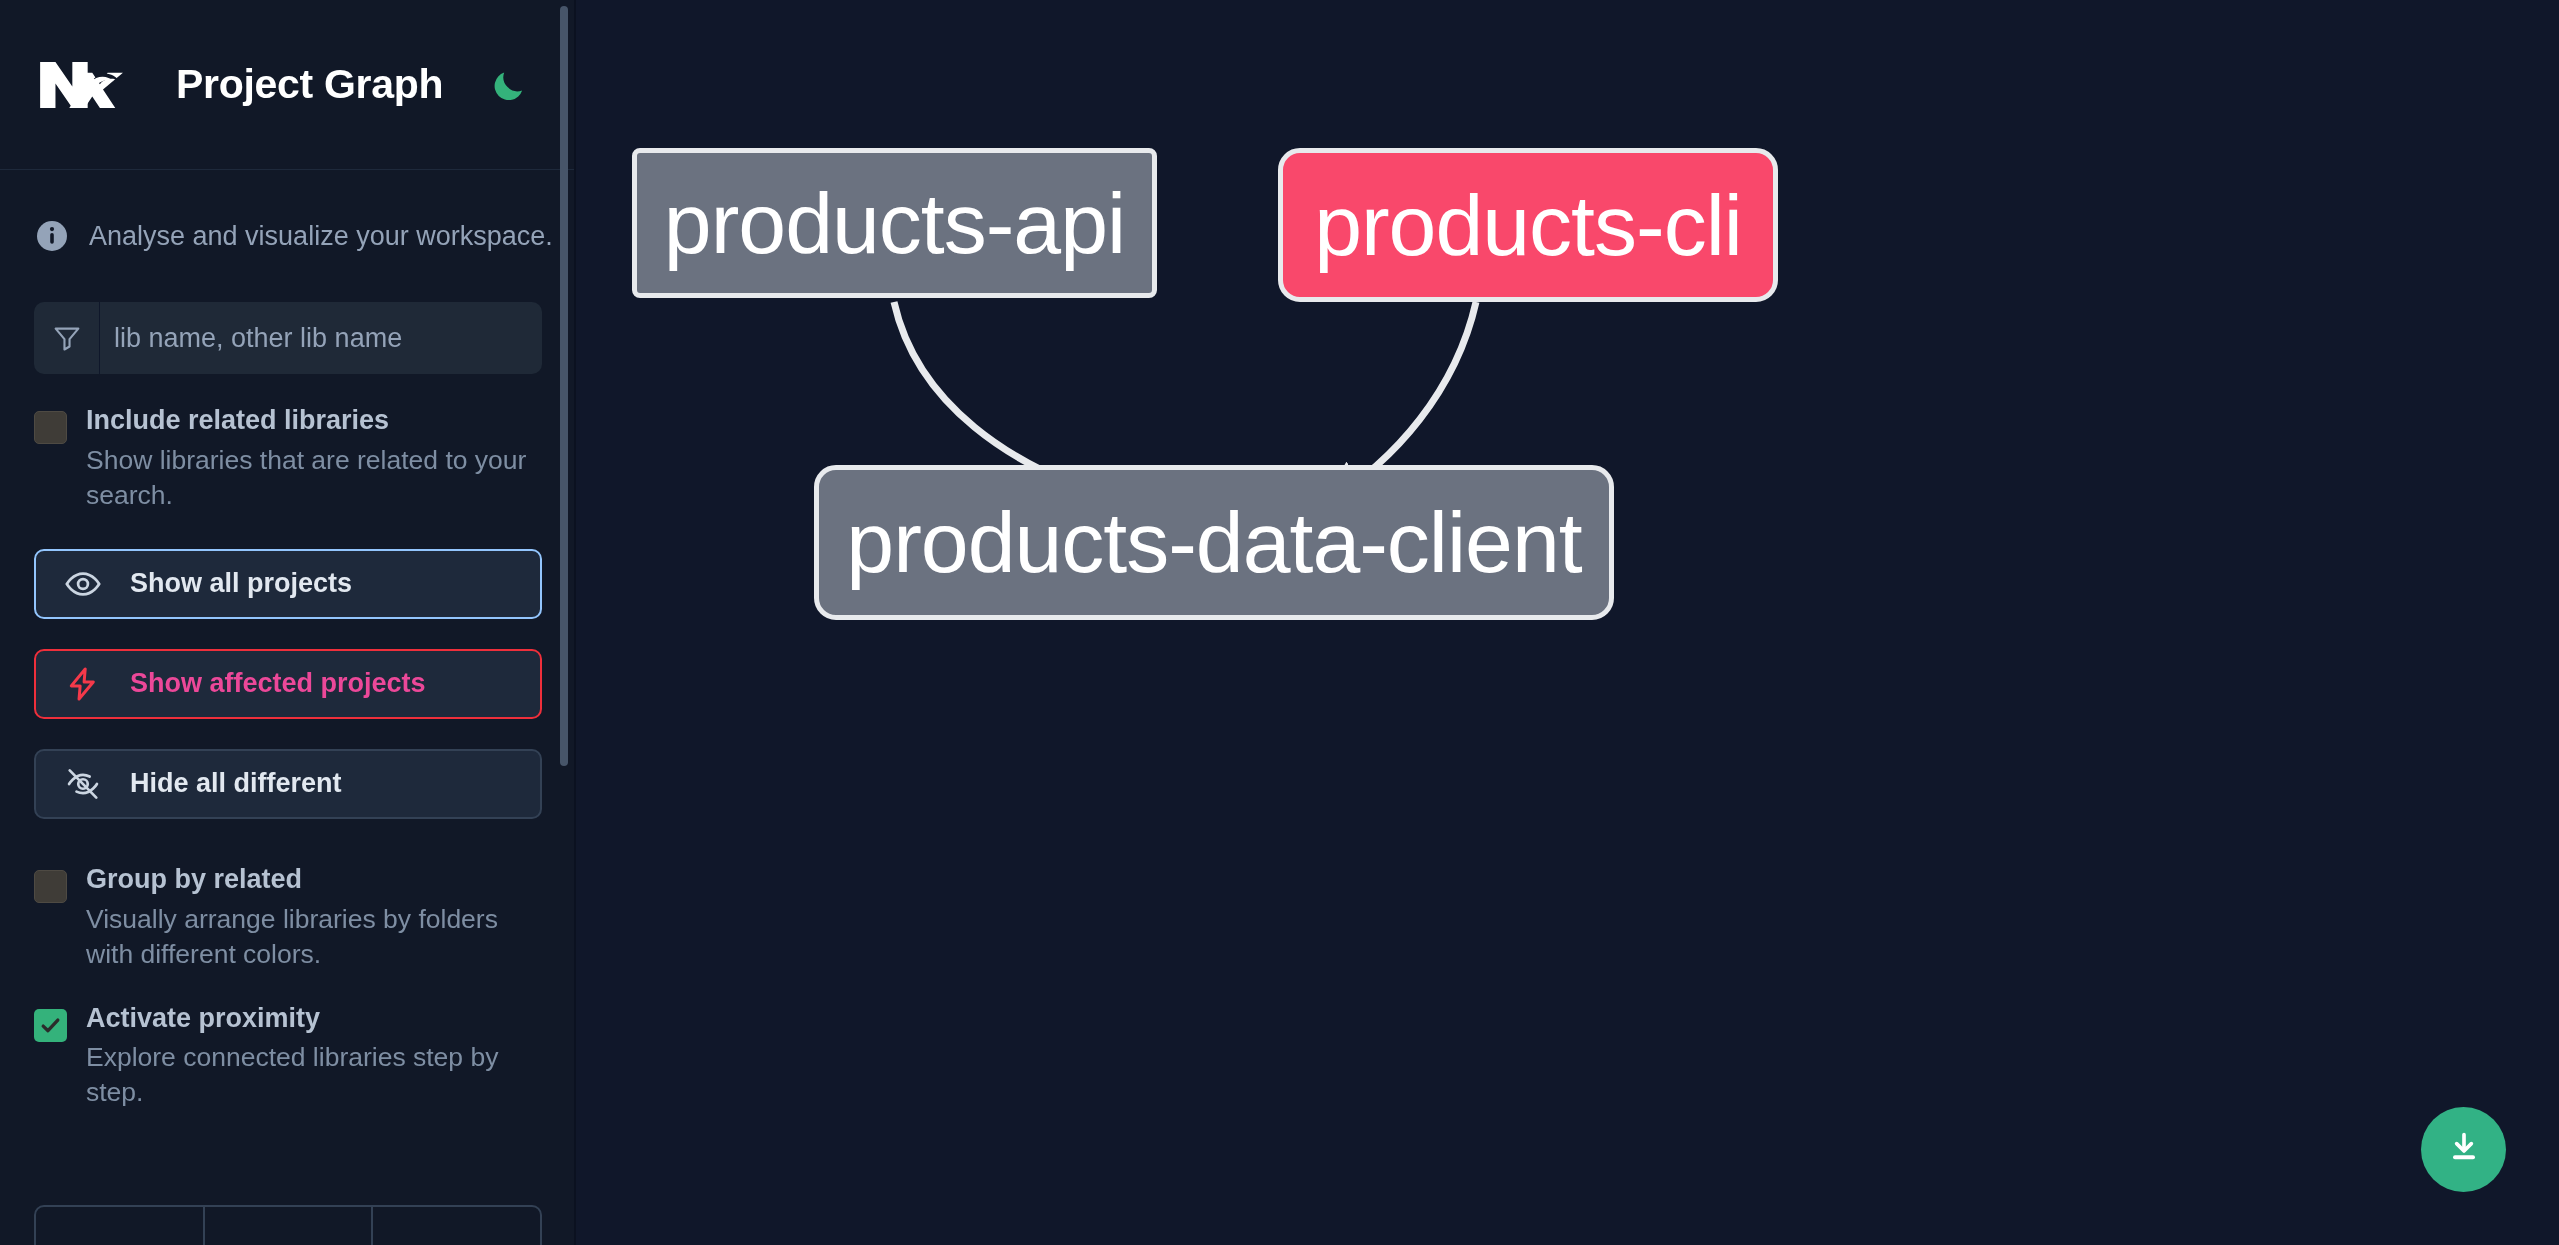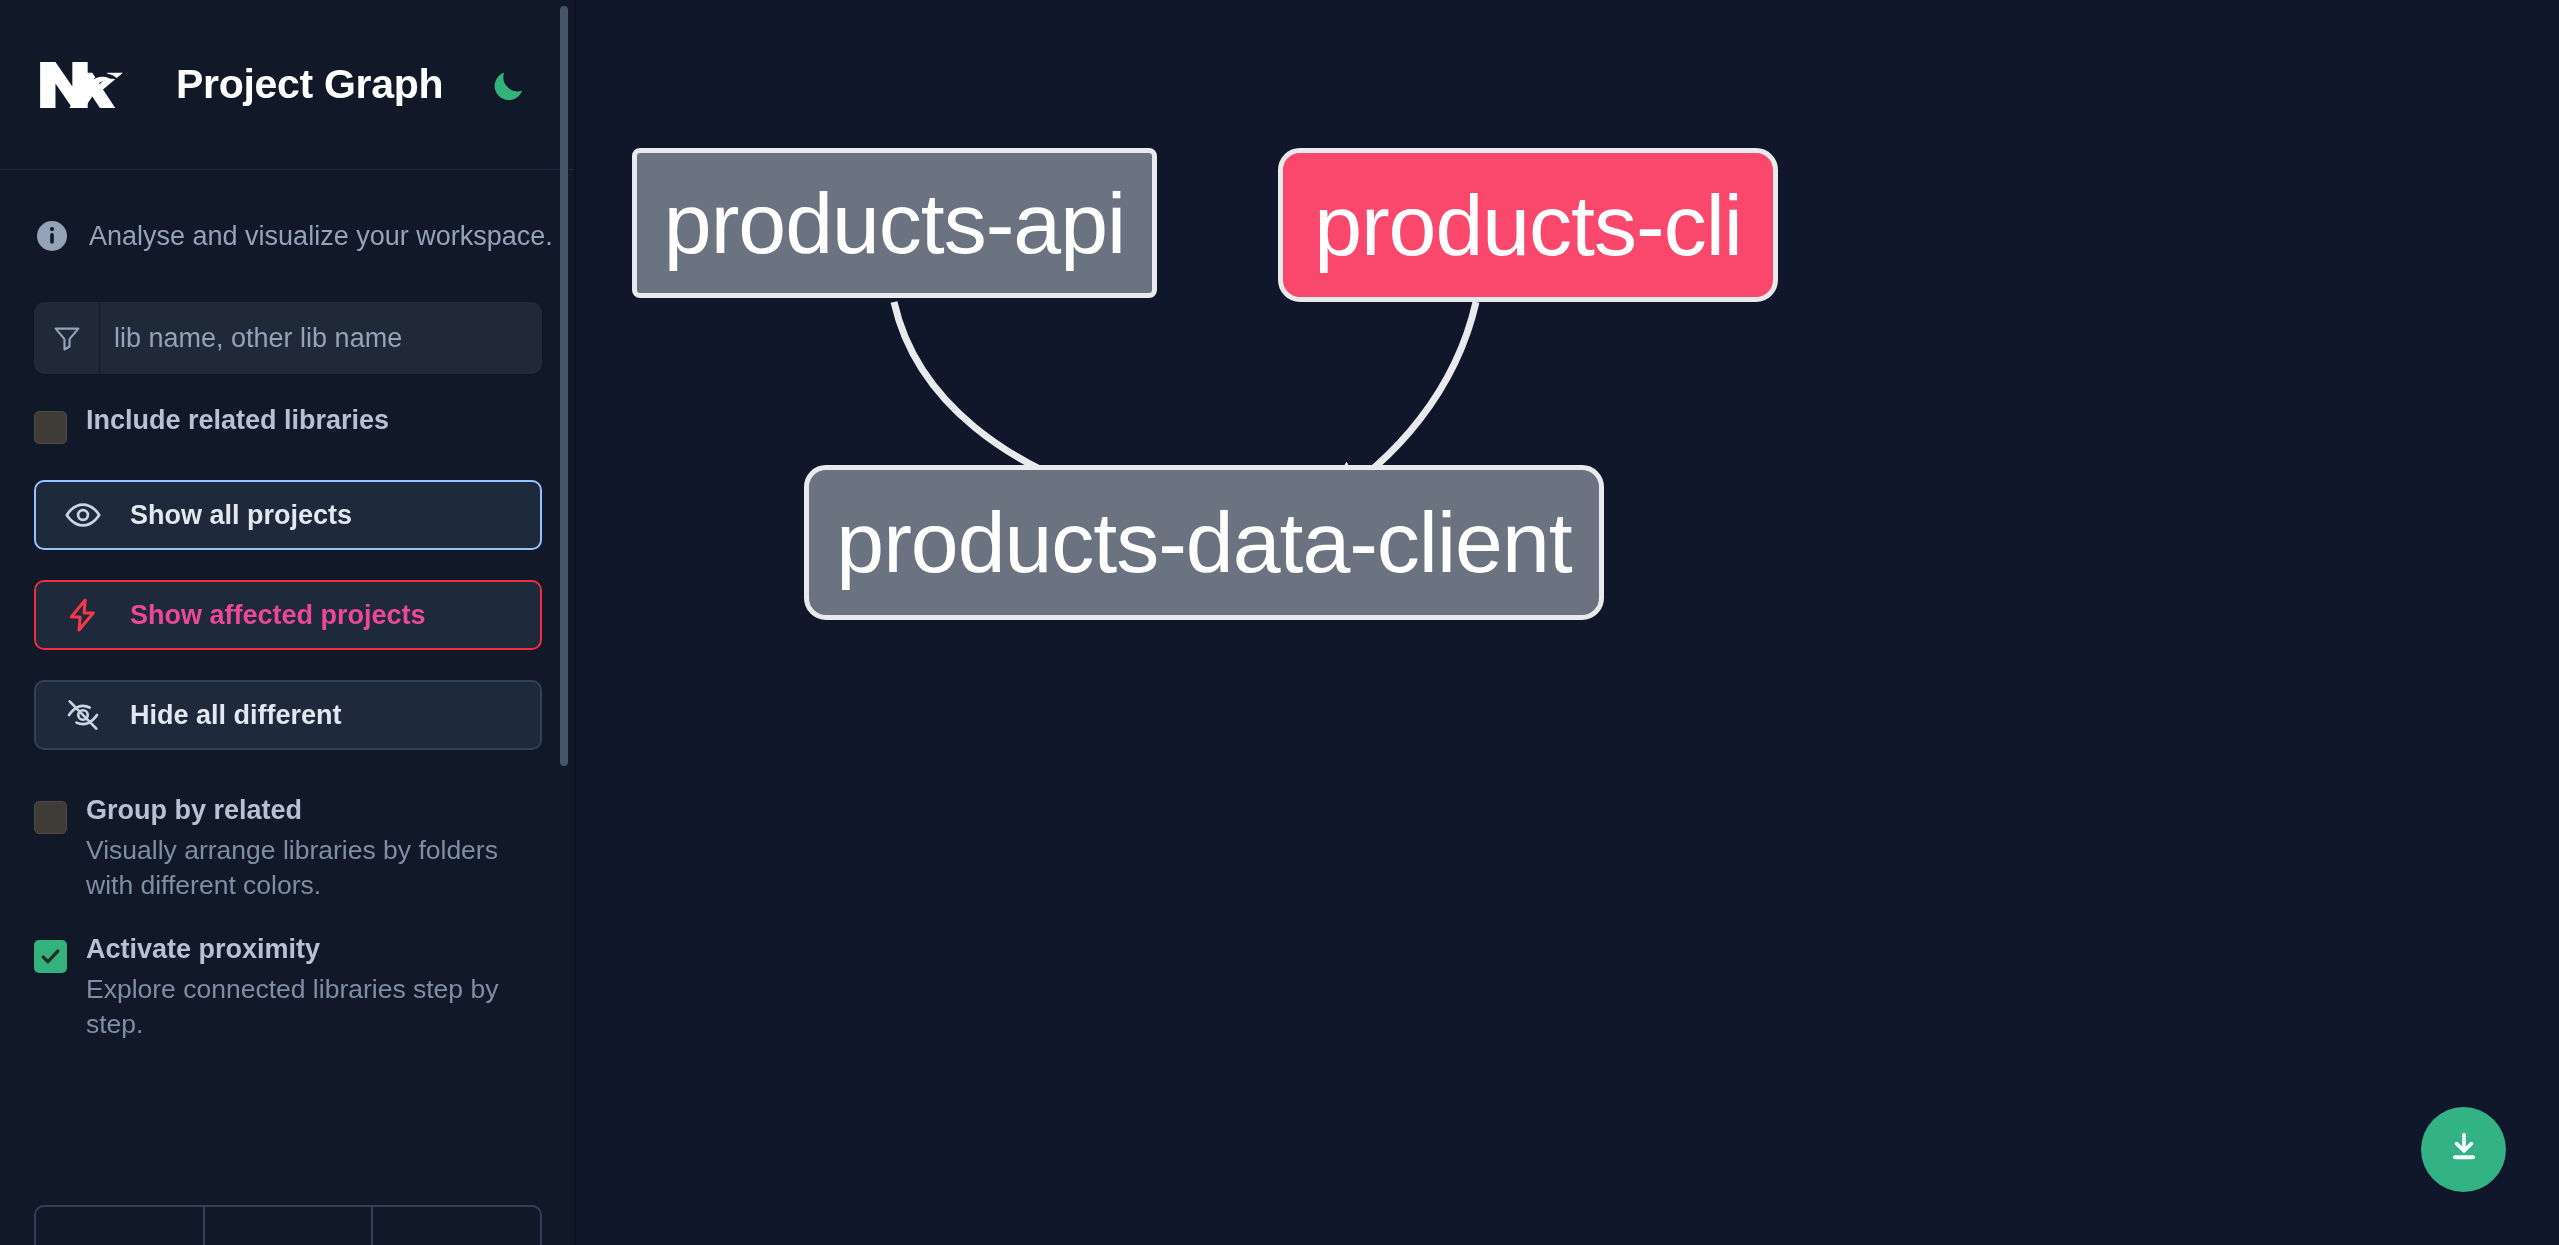--- a/index.html
+++ b/index.html
@@ -196,21 +196,21 @@
     align-items: center;
     justify-content: center;
     color: #ffffff;
     font-size: 86px;
     letter-spacing: -1px;
     white-space: nowrap;
     cursor: pointer;
   }
   #node-products-api   { left: 56px;  top: 148px; width: 525px; height: 150px; background: #6b7280; border-radius: 8px; }
   #node-products-cli   { left: 702px; top: 148px; width: 500px; height: 154px; background: #f9486b; }
-  #node-products-data-client { left: 228px; top: 465px; width: 800px; height: 155px; background: #6b7280; }
+  #node-products-data-client { left: 238px; top: 465px; width: 800px; height: 155px; background: #6b7280; }
 
   .fab {
     position: absolute;
     right: 53px; bottom: 53px;
     width: 85px; height: 85px;
     border-radius: 50%;
     background: #32b285;
     display: flex; align-items: center; justify-content: center;
     cursor: pointer;
     border: 0;
@@ -258,20 +258,21 @@
             <path d="M3.5 5h17l-6.6 7.8v5.6l-3.8 2.2v-7.8z" fill="none" stroke="#94a3b8" stroke-width="1.6" stroke-linejoin="round"></path>
           </svg>
         </span>
         <input class="search-input" type="text" placeholder="lib name, other lib name" style="">
       </div>
 
       <div class="opt">
         <span class="cb unchecked"></span>
         <div class="opt-body">
           <div class="opt-title">Include related libraries</div>
+          <div class="opt-desc">Show libraries that are related to your search.</div>
         </div>
       </div>
 
       <div class="btn btn-show-all">
         <span class="btn-icon">
           <svg viewBox="0 0 24 24" width="38" height="38" aria-hidden="true">
             <path d="M1.8 12S5.5 5.5 12 5.5 22.2 12 22.2 12 18.5 18.5 12 18.5 1.8 12 1.8 12z" fill="none" stroke="#cbd5e1" stroke-width="1.7"></path>
             <circle cx="12" cy="12" r="3.1" fill="none" stroke="#cbd5e1" stroke-width="1.7"></circle>
           </svg>
         </span>

